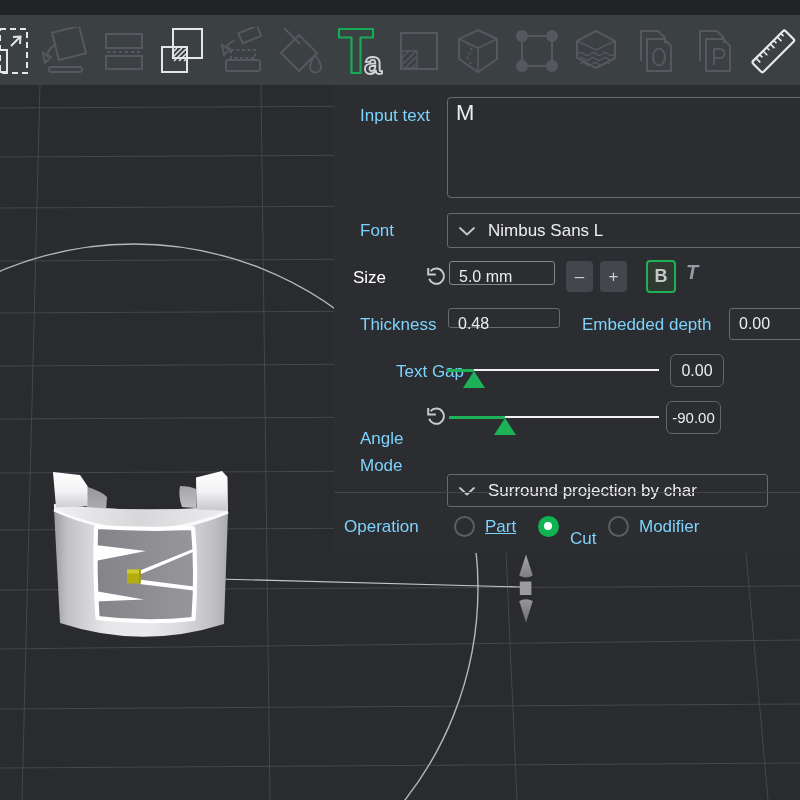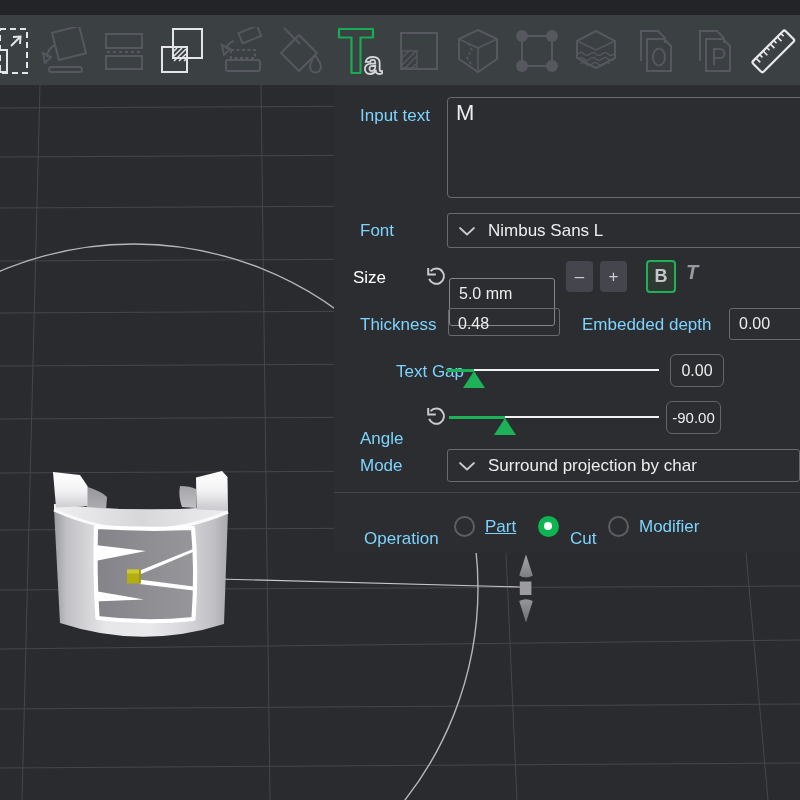--- a/index.html
+++ b/index.html
@@ -126,30 +126,30 @@
         <polyline points="2,3 9,9.5 16,3" fill="none" stroke="#c8c9cd" stroke-width="1.8" stroke-linecap="round" stroke-linejoin="round"></polyline>
       </svg>
       <div style="padding:7px 0 0 40px;font-size:17px;">Nimbus Sans L</div>
     </div>
 
     <div class="lbl" style="left:353px;top:268px;color:#ffffff;">Size</div>
     <svg class="abs" style="left:426px;top:266px;" width="21" height="21" viewBox="0 0 21 21">
       <path d="M 4.6,5.2 A 7.6 7.6 0 1 1 3.2,12.8" fill="none" stroke="#c9cacd" stroke-width="2"></path>
       <path d="M 2.2,2.0 L 2.2,8.6 L 9.8,8.6" fill="none" stroke="#c9cacd" stroke-width="2"></path>
     </svg>
-    <div class="ibox" style="left:449px;top:278px;width:106px;height:48px;border-color:#84858b;">
+    <div class="ibox" style="left:449px;top:261px;width:106px;height:24px;border-color:#84858b;">
       <div style="padding:6px 0 0 9px;">5.0 mm</div>
     </div>
     <div class="btn" style="left:566px;top:261px;width:27px;height:31px;font-size:17px;">–</div>
     <div class="btn" style="left:600px;top:261px;width:27px;height:31px;font-size:17px;">+</div>
     <div class="btn" style="left:646px;top:260px;width:30px;height:33px;background:#2f3a33;border:2px solid #1eb157;font-size:18px;font-weight:bold;color:#c6c7ca;">B</div>
     <div class="abs" style="left:686px;top:261px;font-size:20px;font-weight:bold;font-style:italic;color:#999aa1;">T</div>
 
     <div class="lbl" style="left:360px;top:315px;">Thickness</div>
-    <div class="ibox" style="left:448px;top:308px;width:112px;height:28px;">
+    <div class="ibox" style="left:448px;top:308px;width:112px;height:20px;">
       <div style="padding:6px 0 0 9px;">0.48</div>
     </div>
     <div class="lbl" style="left:582px;top:315px;">Embedded depth</div>
     <div class="ibox" style="left:729px;top:308px;width:89px;height:32px;">
       <div style="padding:6px 0 0 9px;">0.00</div>
     </div>
 
     <div class="lbl" style="left:360px;top:362px;margin-left:36px;">Text Gap</div>
     <div class="abs" style="left:447px;top:369px;width:212px;height:2px;background:#f2f2f4;"></div>
     <div class="abs" style="left:447px;top:368.5px;width:27px;height:3px;background:#1db257;"></div>
@@ -160,30 +160,30 @@
     <svg class="abs" style="left:426px;top:406px;" width="21" height="21" viewBox="0 0 21 21">
       <path d="M 4.6,5.2 A 7.6 7.6 0 1 1 3.2,12.8" fill="none" stroke="#c9cacd" stroke-width="2"></path>
       <path d="M 2.2,2.0 L 2.2,8.6 L 9.8,8.6" fill="none" stroke="#c9cacd" stroke-width="2"></path>
     </svg>
     <div class="abs" style="left:449px;top:416px;width:210px;height:2px;background:#f2f2f4;"></div>
     <div class="abs" style="left:449px;top:415.5px;width:56px;height:3px;background:#1db257;"></div>
     <div class="abs" style="left:494px;top:418px;width:0;height:0;border-left:11px solid transparent;border-right:11px solid transparent;border-bottom:17px solid #1db257;"></div>
     <div class="vbox" style="left:666px;top:401px;width:55px;height:33px;font-size:15px;">-90.00</div>
 
     <div class="lbl" style="left:360px;top:456px;">Mode</div>
-    <div class="ibox" style="left:447px;top:449px;width:353px;height:33px;">
+    <div class="ibox" style="left:447px;top:474px;width:321px;height:33px;">
       <svg class="abs" style="left:10px;top:10px;" width="18" height="12" viewBox="0 0 18 12">
         <polyline points="2,3 9,9.5 16,3" fill="none" stroke="#c8c9cd" stroke-width="1.8" stroke-linecap="round" stroke-linejoin="round"></polyline>
       </svg>
       <div style="padding:6px 0 0 40px;font-size:17px;">Surround projection by char</div>
     </div>
 
     <div class="abs" style="left:334px;top:492px;width:466px;height:1px;background:#45464c;"></div>
 
-    <div class="lbl" style="left:364px;top:517px;margin-top:12px;">Operation</div>
+    <div class="lbl" style="left:344px;top:517px;">Operation</div>
     <div class="radio" style="left:453.5px;top:515.5px;"></div>
     <div class="lbl" style="left:485px;top:517px;text-decoration:underline;">Part</div>
     <div class="radio" style="left:537.5px;top:515.5px;border:none;background:#0fb452;"></div>
     <div class="abs" style="left:544px;top:522px;width:8px;height:8px;border-radius:50%;background:#ffffff;"></div>
     <div class="lbl" style="left:570px;top:517px;margin-top:12px;">Cut</div>
     <div class="radio" style="left:607.5px;top:515.5px;"></div>
     <div class="lbl" style="left:639px;top:517px;">Modifier</div>
   </div>
 
   <div class="abs" style="left:0;top:0;width:800px;height:15px;background:#222428;"></div>

